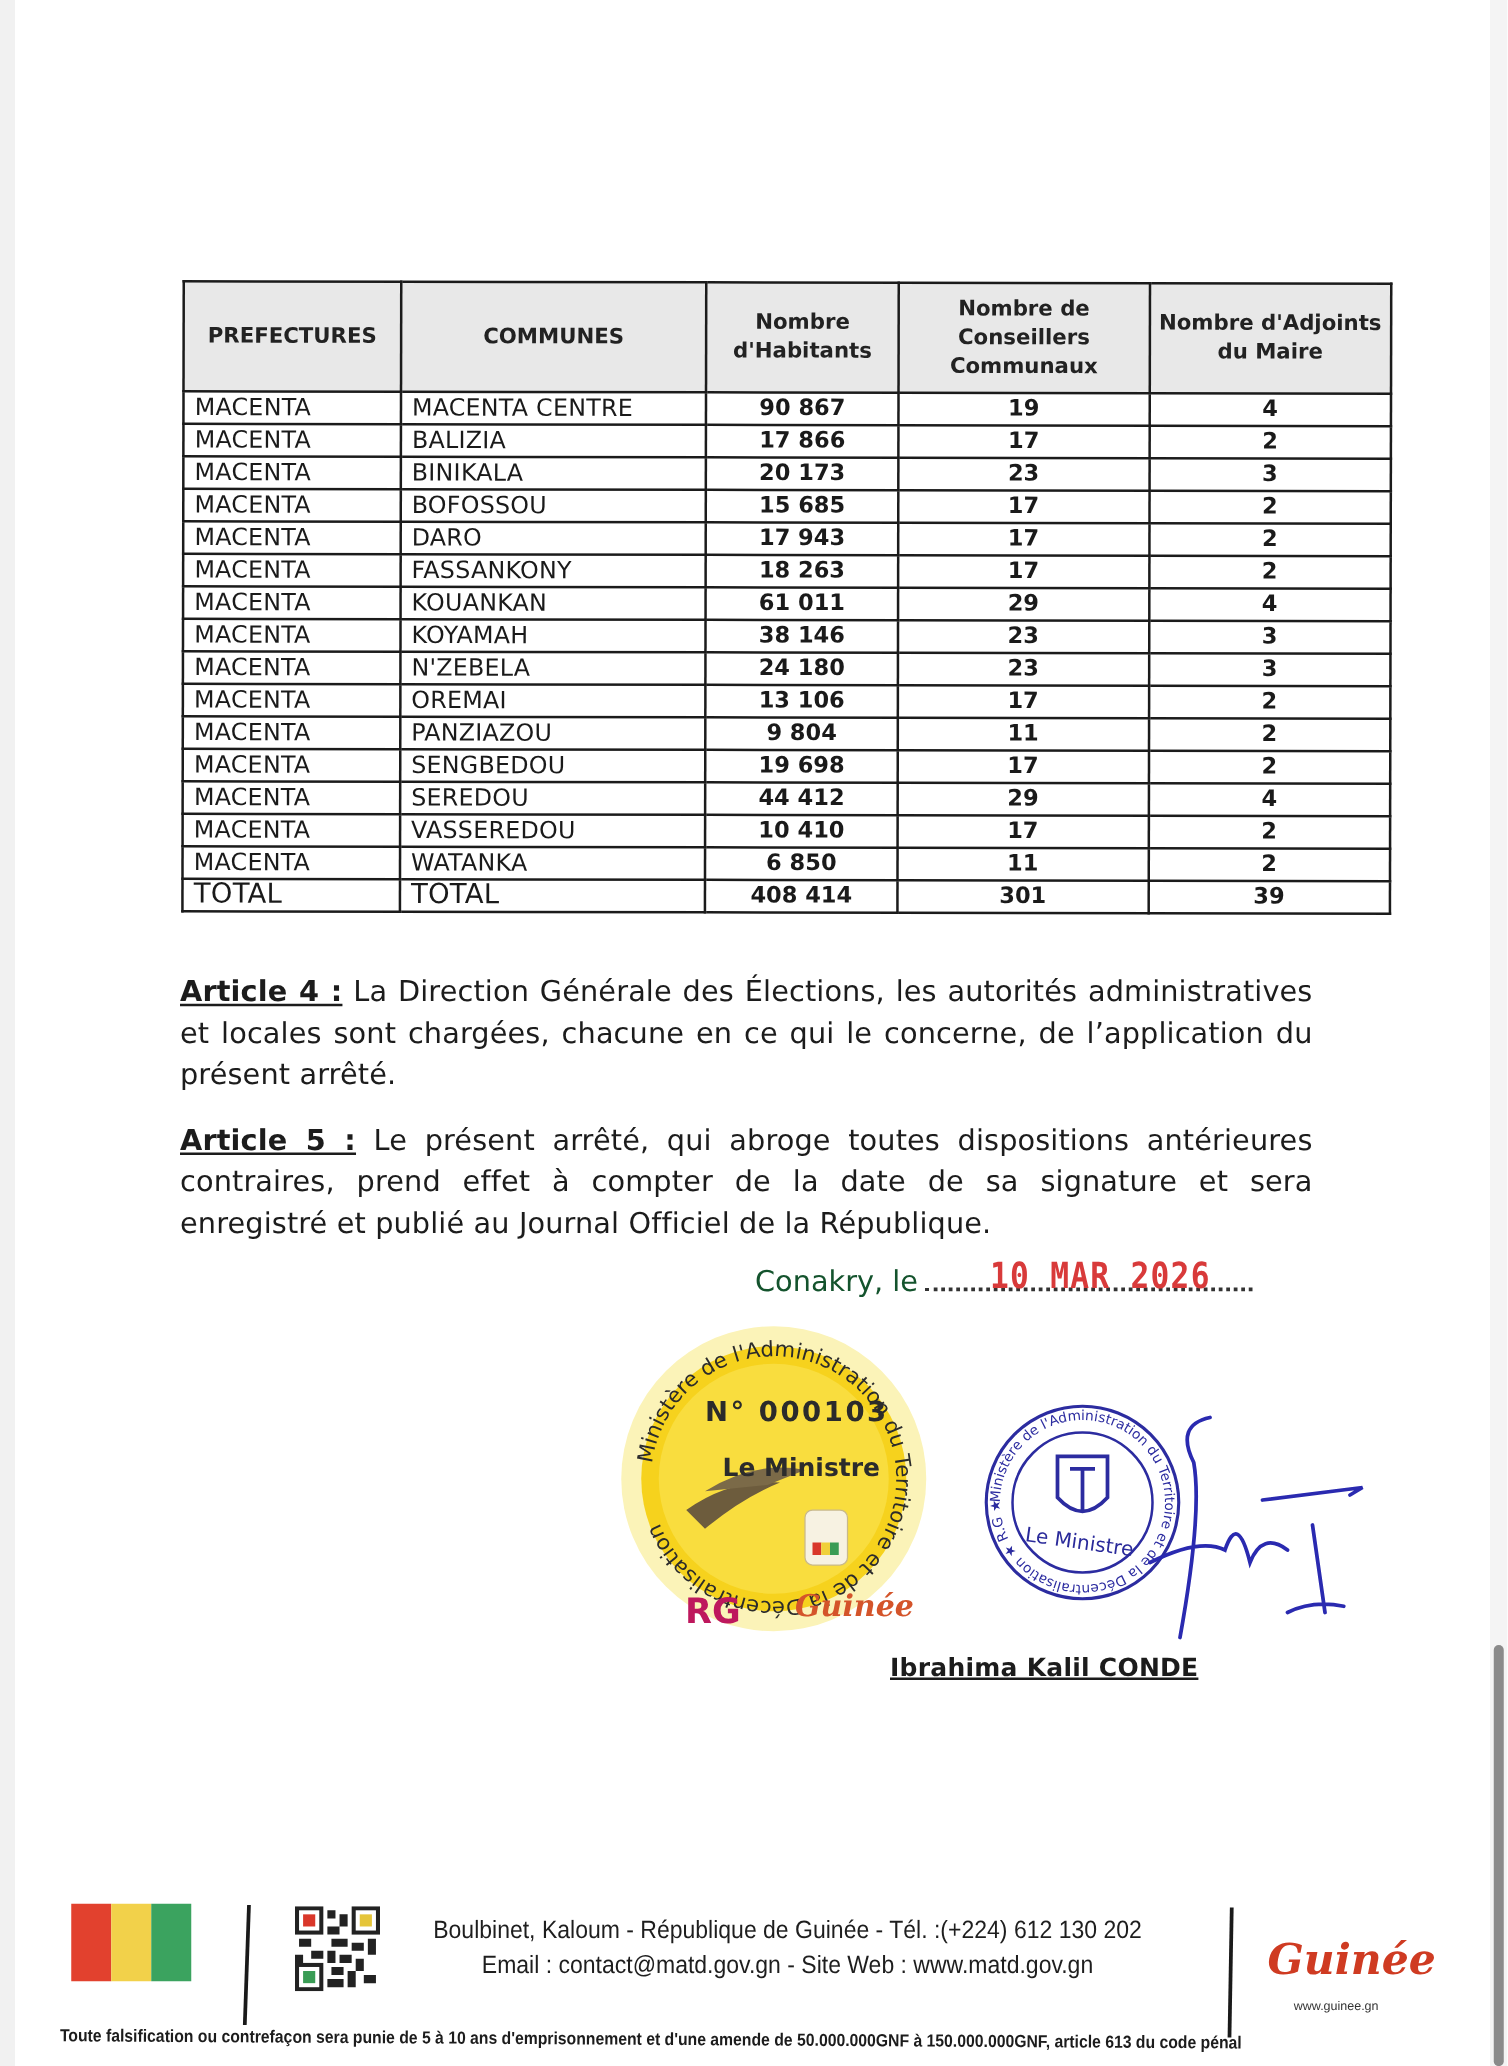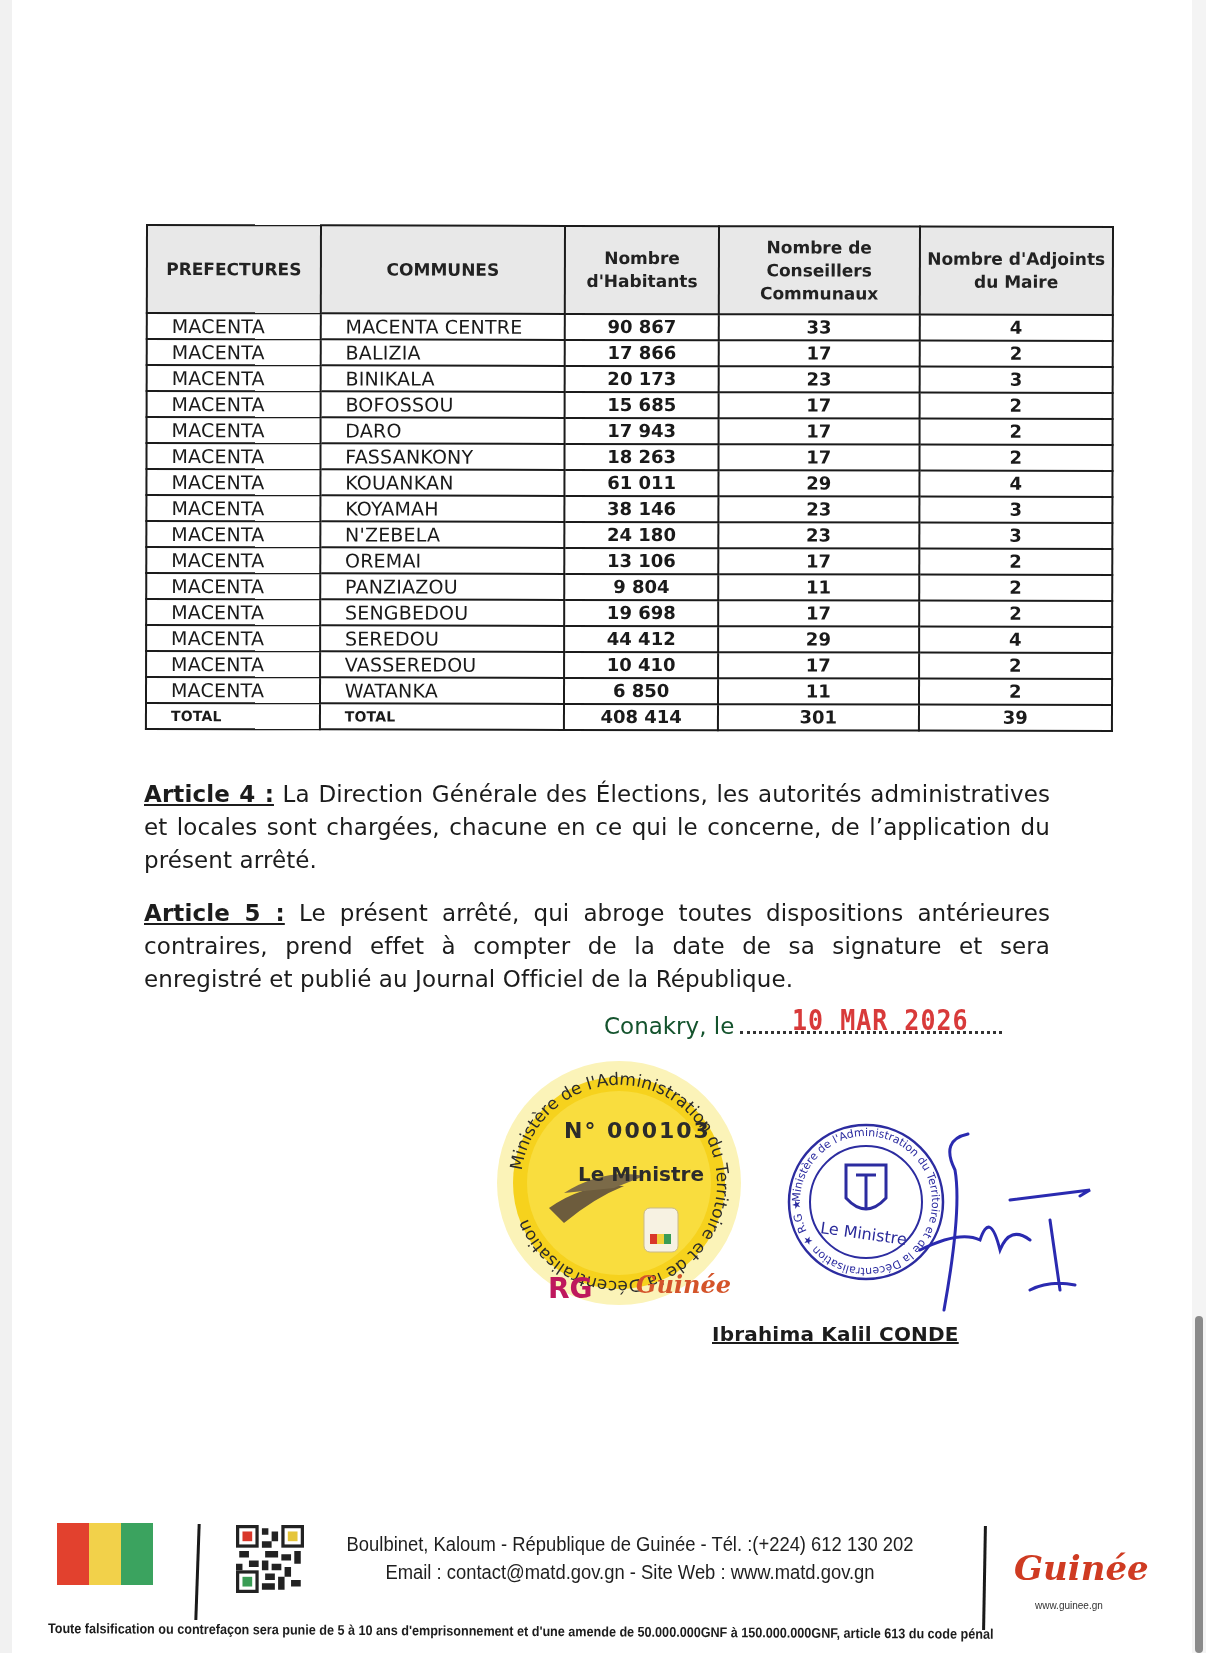--- a/index.html
+++ b/index.html
@@ -22,23 +22,23 @@
     }
     .commune-table th, .commune-table td {
       border: 2px solid #1b1b1b;
       padding: 0;
     }
     .commune-table th {
       background: #e8e8e8; font-weight: bold; font-size: 17px; line-height: 23px;
       height: 86px; text-align: center; color: #222;
     }
     .commune-table td { height: 24px; font-size: 19px; line-height: 24px; }
-    .commune-table td.txt { padding-left: 24px; font-weight: normal; letter-spacing: 0.2px; }
+    .commune-table td.txt { padding-left: 8px; font-weight: normal; letter-spacing: 0.2px; }
     .commune-table td.num { text-align: center; font-weight: bold; font-size: 18px; }
-    .commune-table tr.total td.txt { font-weight: bold; font-size: 14px; }
+    .commune-table tr.total td.txt { font-weight: normal; font-size: 22px; }
     .col1 { width: 172px; margin-top: 16px; } .col2 { width: 243px; } .col3 { width: 152px; } .col4 { width: 199px; } .col5 { width: 192px; }
 
     
     .article {
       position: absolute; left: 144px; width: 906px;
       font-size: 23px; line-height: 33px; text-align: justify; color: #1c1c1c;
       letter-spacing: 0.1px;
     }
     .article .label { font-weight: bold; text-decoration: underline; }
     .art4 { top: 778px; }
@@ -119,21 +119,21 @@
       <th class="col3">Nombre d'Habitants</th>
       <th class="col4">Nombre de Conseillers Communaux</th>
       <th class="col5">Nombre d'Adjoints du Maire</th>
     </tr>
   </thead>
   <tbody id="table-body">
       <tr>
         <td class="txt">MACENTA</td>
         <td class="txt">MACENTA CENTRE</td>
         <td class="num">90 867</td>
-        <td class="num">33</td>
+        <td class="num">19</td>
         <td class="num">4</td>
       </tr>
       <tr>
         <td class="txt">MACENTA</td>
         <td class="txt">BALIZIA</td>
         <td class="num">17 866</td>
         <td class="num">17</td>
         <td class="num">2</td>
       </tr>
       <tr>

